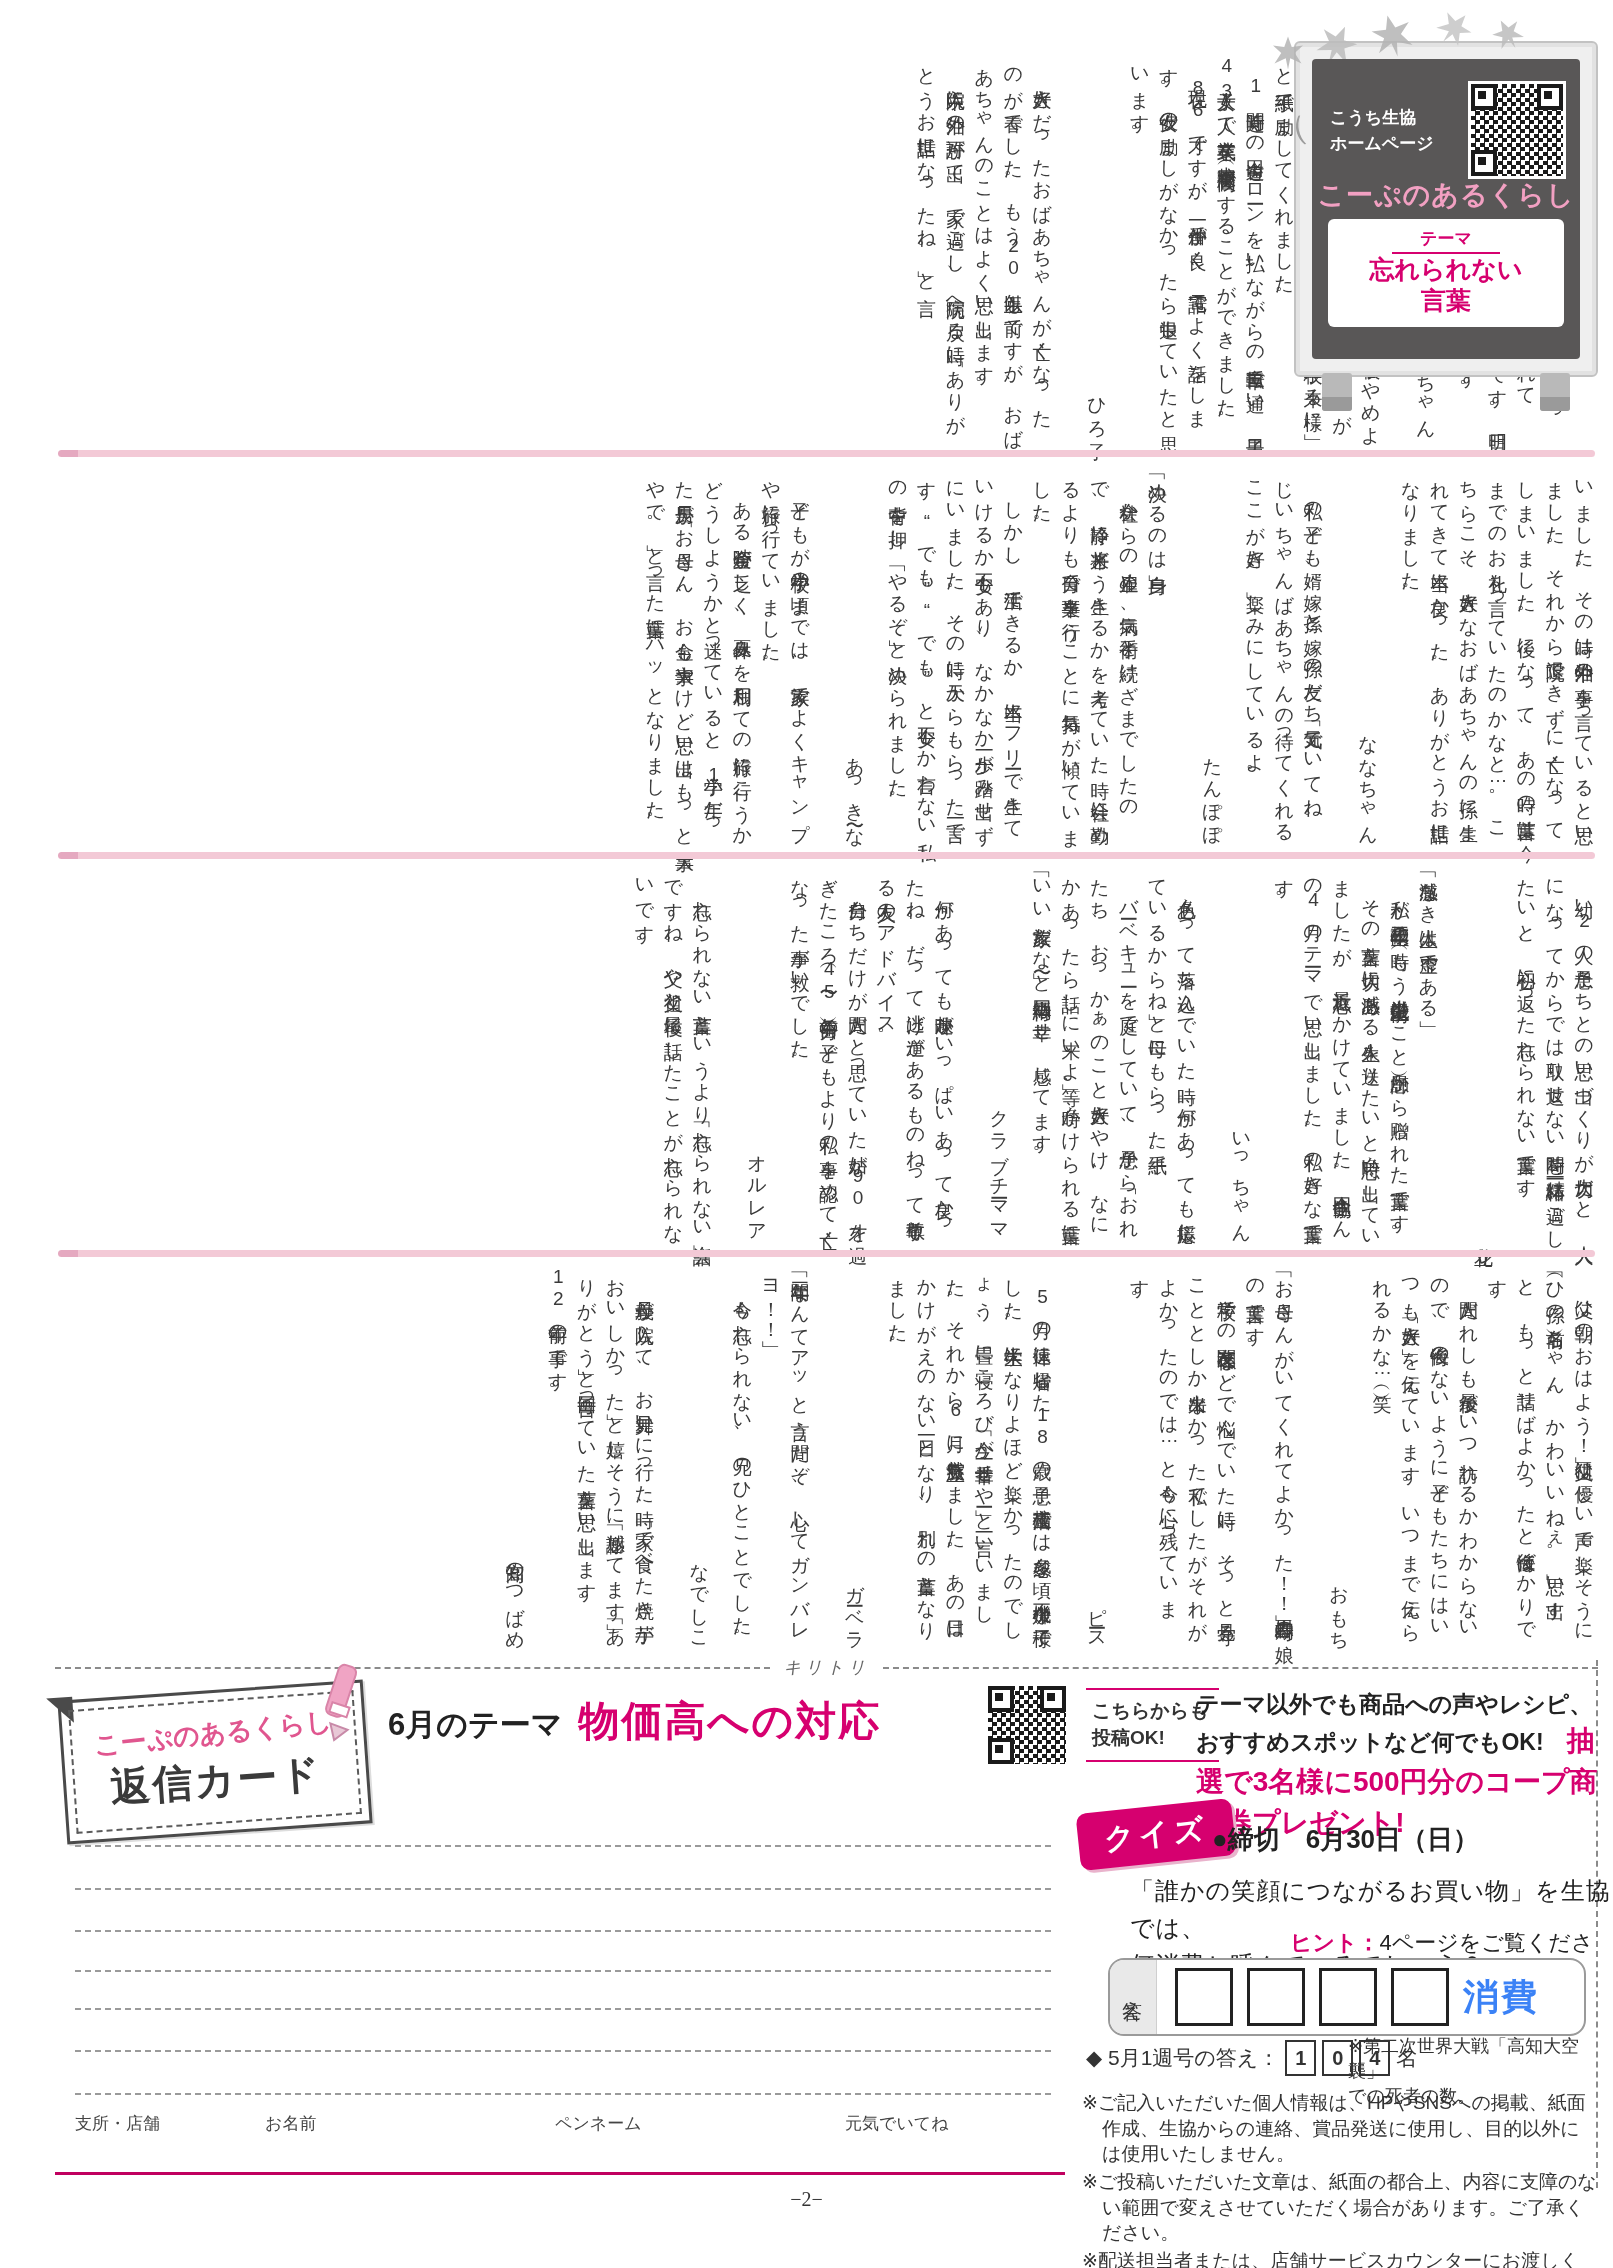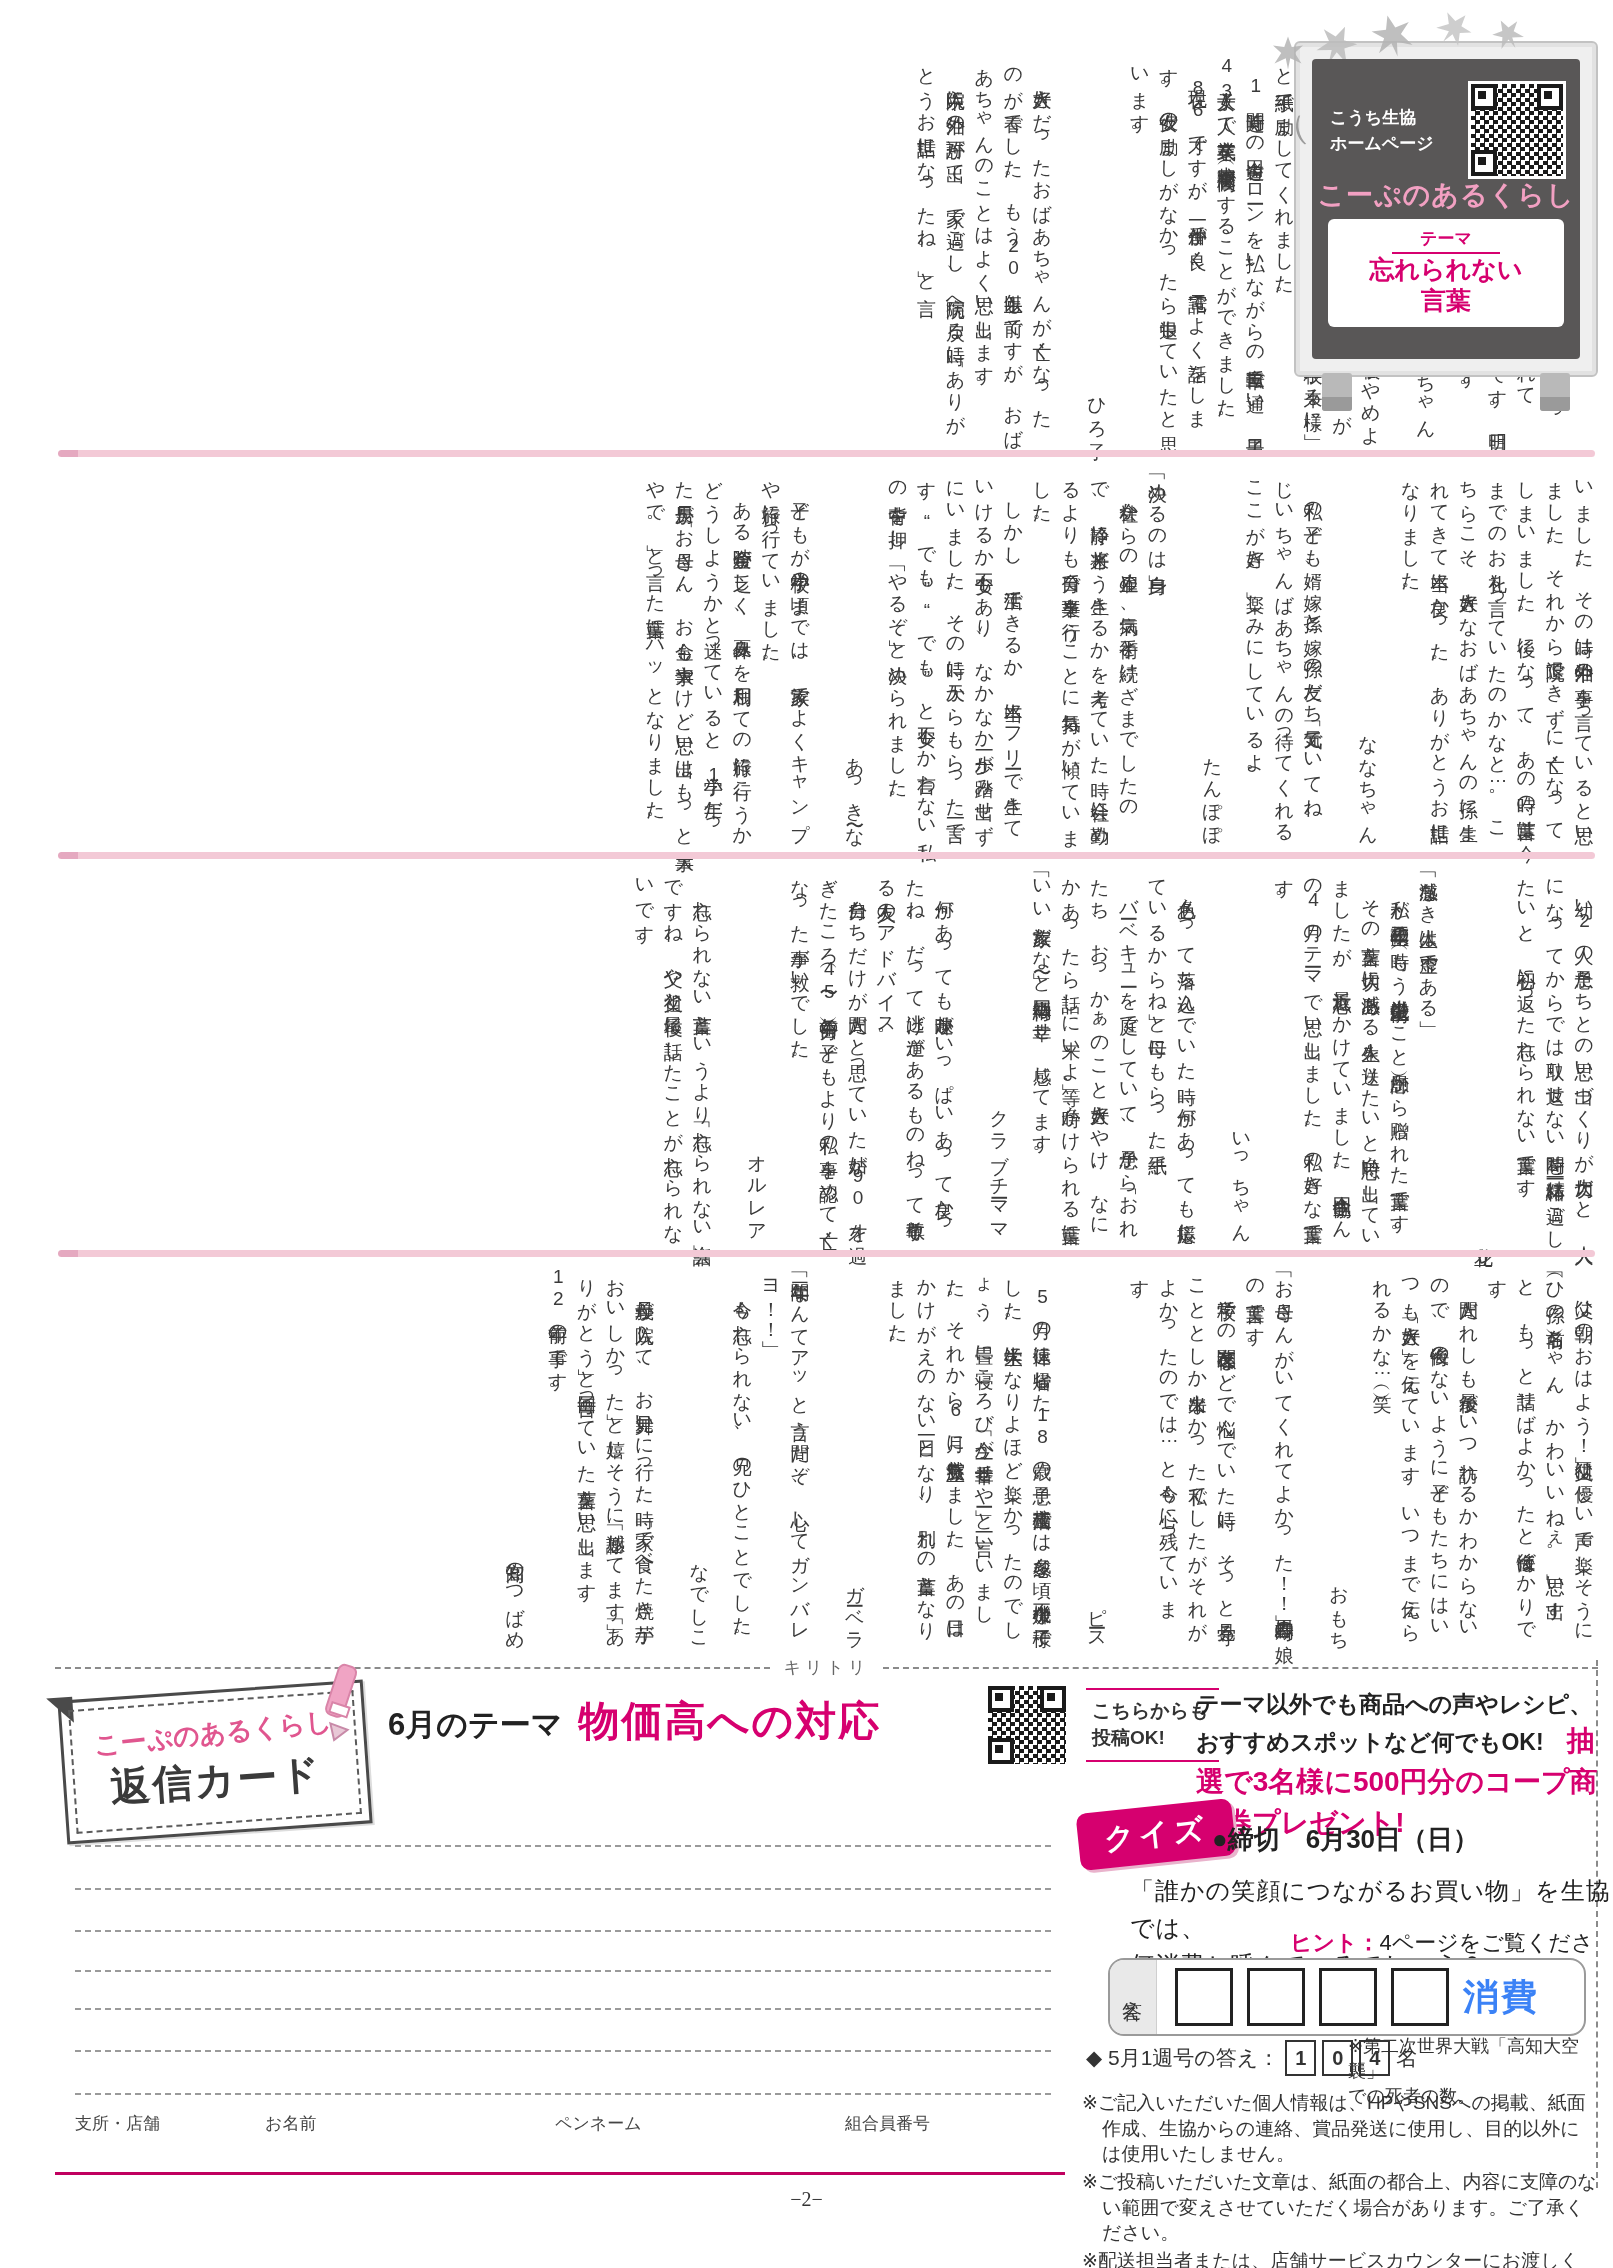--- a/index.html
+++ b/index.html
@@ -47,21 +47,21 @@
       background-size:9px 9px;}
   .qr.dark-frame{border:2px solid #fff;}
   .qr .m{position:absolute;width:18px;height:18px;border:4px solid #1a1a1a;background:#fff;}
   .qr .m::after{content:"";position:absolute;left:3px;top:3px;width:8px;height:8px;background:#1a1a1a;}
   .qr .m1{left:0;top:0;} .qr .m2{right:0;top:0;} .qr .m3{left:0;bottom:0;}
 
   
   .cutline{position:absolute;left:55px;top:1656px;width:1543px;display:flex;align-items:center;
            color:#666;font-size:17px;letter-spacing:4px;}
   .cutline .dash{flex:1;border-top:2px dashed #8a8a8a;}
-  .cutline .lbl{padding:0 14px;}
+  .cutline .lbl{padding:0 14px;font-style:italic;}
   .cut-vert{position:absolute;left:1596px;top:1660px;height:528px;border-left:2px dashed #8a8a8a;}
 
   .badge-card{position:absolute;left:62px;top:1690px;width:300px;height:138px;background:#fff;
               border:3px solid #4a4a4a;transform:rotate(-4deg);box-shadow:2px 2px 0 #ddd;}
   .badge-inner{position:absolute;left:7px;top:7px;right:7px;bottom:7px;border:2px dashed #5a5a5a;
                text-align:center;padding-top:14px;}
   .badge-fold{position:absolute;left:-14px;top:-6px;width:0;height:0;
               border-top:26px solid #4a4a4a;border-left:26px solid transparent;}
   .badge-title{color:#e0568f;font-size:26px;font-weight:bold;transform:rotate(-2deg);}
   .badge-sub{color:#3a3a3a;font-size:40px;font-weight:bold;letter-spacing:2px;margin-top:2px;}
@@ -316,18 +316,18 @@
   <div class="write-line" style="top:1888px;"></div>
   <div class="write-line" style="top:1930px;"></div>
   <div class="write-line" style="top:1970px;"></div>
   <div class="write-line" style="top:2008px;"></div>
   <div class="write-line" style="top:2050px;"></div>
   <div class="write-line" style="top:2093px;"></div>
 
   <span class="form-label" style="left:75px;">支所・店舗</span>
   <span class="form-label" style="left:265px;">お名前</span>
   <span class="form-label" style="left:555px;">ペンネーム</span>
-  <span class="form-label" style="left:845px;">組合員番号</span>
+  <span class="form-label" style="left:845px;">元気でいてね</span>
 
   <div class="bottom-rule"></div>
   <div class="pagenum">−2−</div>
 
 </div>
 
 </body></html>

